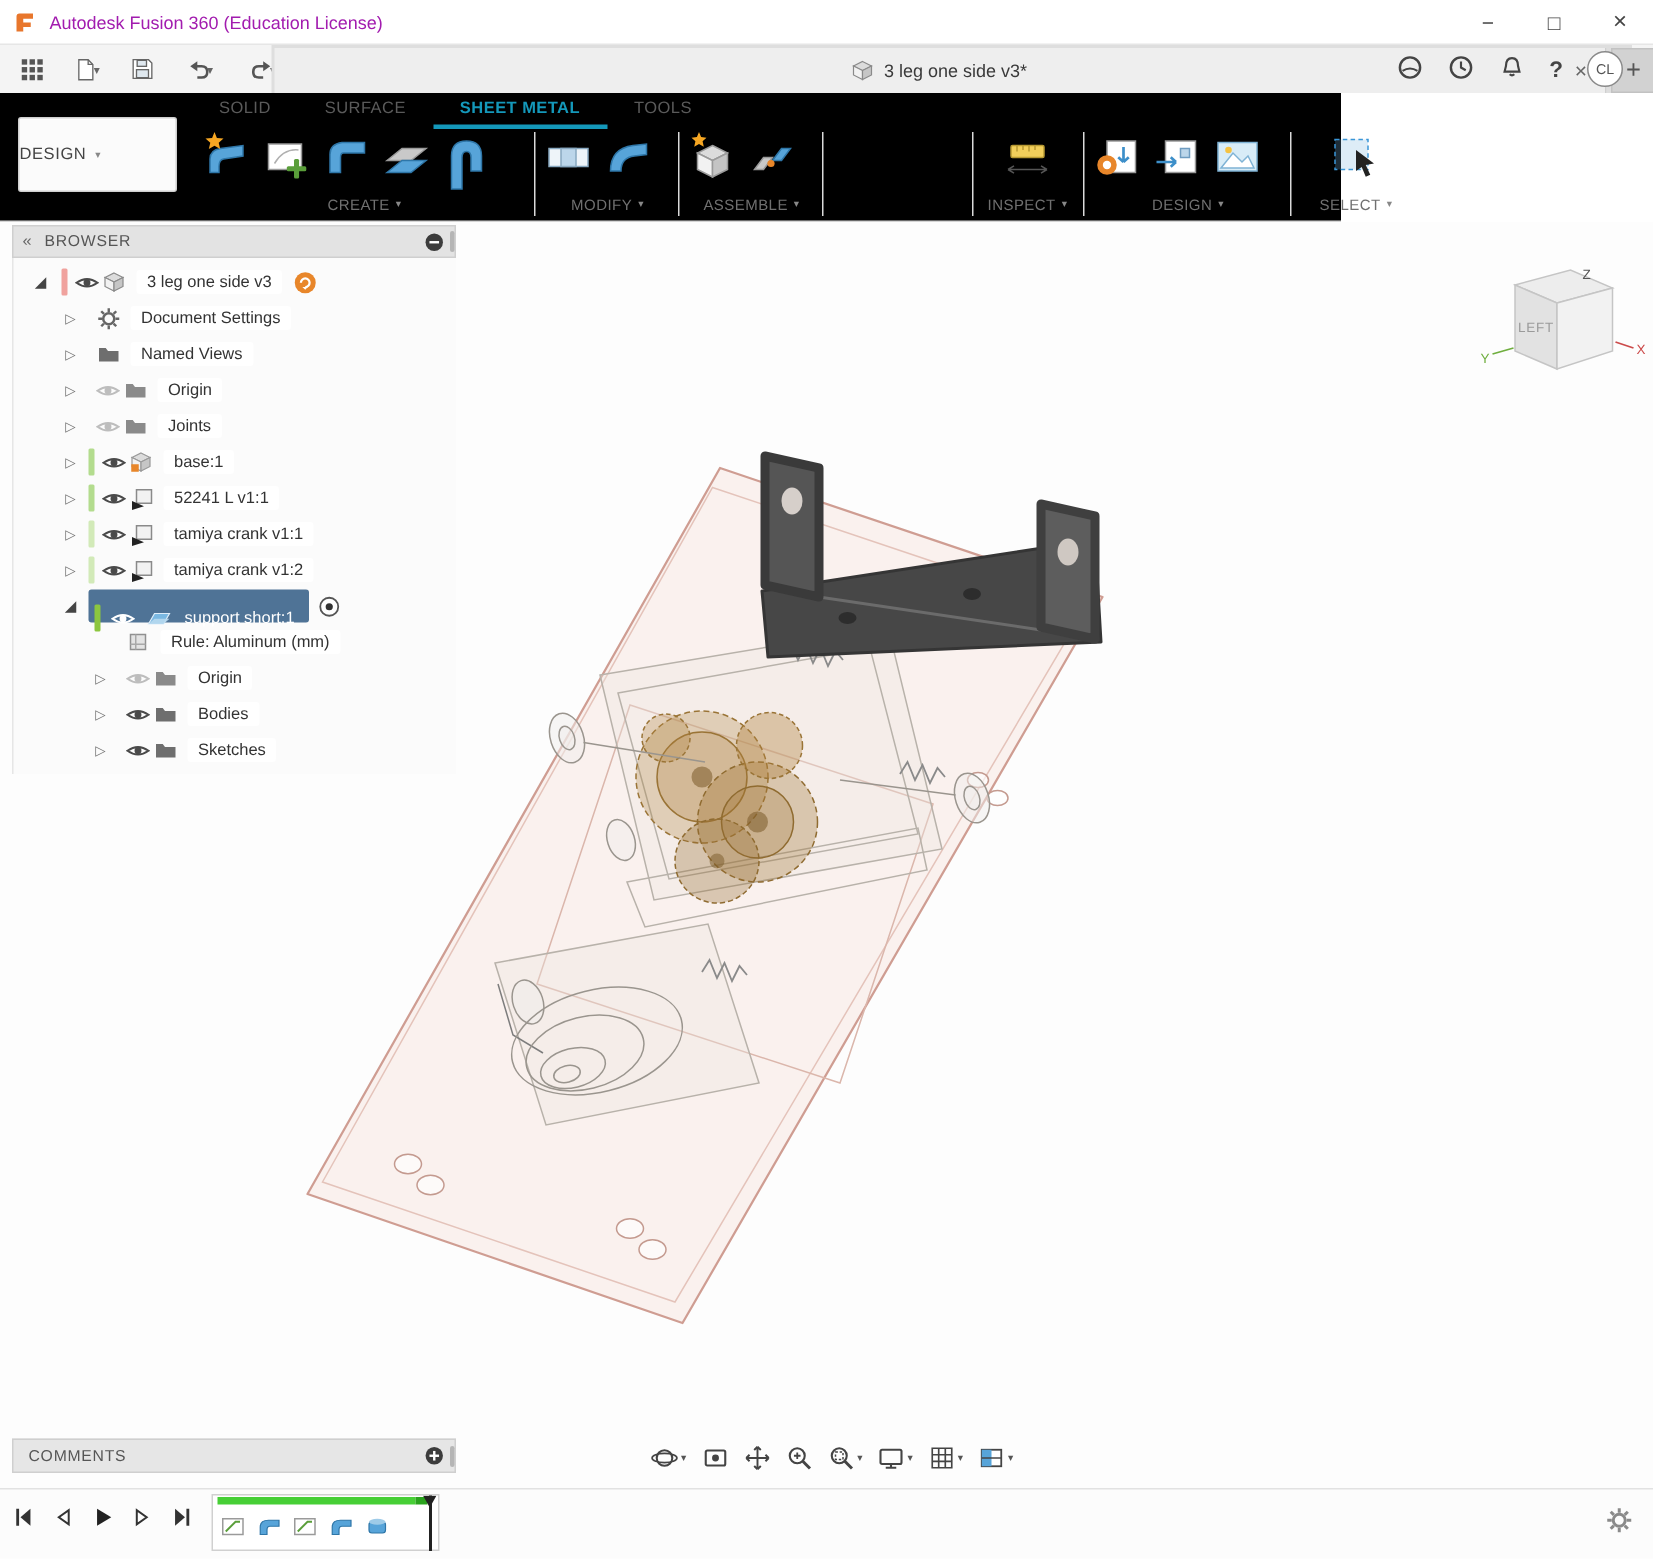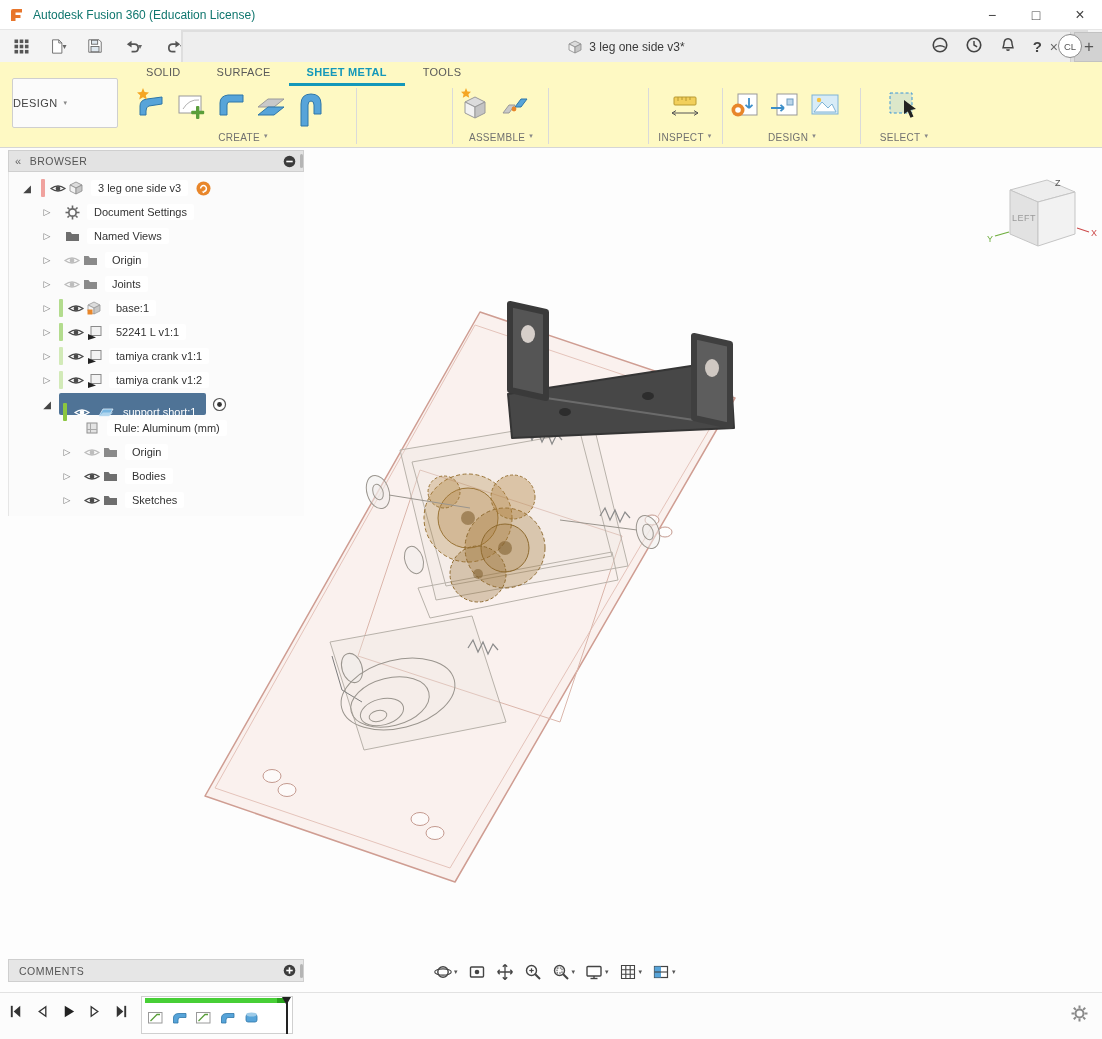--- a/index.html
+++ b/index.html
@@ -12,21 +12,21 @@
   
   .qatrow{position:absolute;top:30px;left:0;width:1102px;height:32px;background:#f4f4f4;z-index:29}
   .tabstrip{position:absolute;left:181px;top:0;width:907px;height:32px;background:#dedede}
   .doctab{position:absolute;left:2px;top:2px;width:888px;height:30px;background:#eeeeee;border-right:1px solid #cfcfcf;display:flex;align-items:center;justify-content:center;gap:7px;font-size:12px;color:#3a3a3a}
   .plustab{position:absolute;left:893px;top:2px;width:30px;height:30px;background:#d2d2d2;display:flex;align-items:center;justify-content:center;font-size:17px;color:#555;border:1px solid #c2c2c2}
   .qicon{width:30px;height:32px;display:flex;align-items:center;justify-content:center}
   .qcaret{font-size:8px;color:#666;margin-left:-3px}
   .hicons{position:absolute;right:6px;top:0;height:32px;display:flex;align-items:center;gap:16px}
   .avatar{width:24px;height:24px;border-radius:50%;border:1.5px solid #8a8a8a;background:#fff;display:flex;align-items:center;justify-content:center;font-size:9.5px;color:#555}
   
-  .ribbon{position:absolute;top:62px;left:0;width:1102px;height:86px;background:#fef9c3;border-bottom:1px solid #d6d6d6;z-index:28}
+  .ribbon{position:absolute;top:62px;left:0;width:894px;height:86px;background:#000000;border-bottom:1px solid #d6d6d6;z-index:28}
   .rtabs{position:absolute;left:128px;top:0;height:24px;display:flex}
   .rtab{padding:4px 18px;font-size:11px;color:#5a5a5a;letter-spacing:.3px}
   .rtab.active{color:#1498ba;border-bottom:3px solid #1498ba;font-weight:bold}
   .designbtn{position:absolute;left:12px;top:16px;width:106px;height:50px;background:#fbfbfb;border:1px solid #cfcfcf;border-radius:2px;display:flex;align-items:center;justify-content:flex-start;gap:6px;font-size:11px;color:#444;letter-spacing:.4px}
   .rgroup{position:absolute;top:24px;height:60px}
   .gicons{display:flex;align-items:flex-start;gap:6px;height:46px}
   .ibtn{width:34px;height:38px;display:flex;align-items:center;justify-content:center}
   .ibtn.tall{height:46px}
   .glabel{text-align:center;font-size:10px;color:#707070;margin-top:0px;display:flex;justify-content:center;gap:4px;letter-spacing:.3px}
   .gdivider{position:absolute;top:26px;width:1px;height:56px;background:#dadada}
@@ -136,21 +136,21 @@
     <ellipse cx="712" cy="368" rx="7" ry="9" fill="#cfc8c2"></ellipse>
   </g>
 </svg>
 
 <div class="titlebar">
   <span style="margin-left:9px;display:flex">
     <svg width="16" height="16" viewBox="0 0 16 16">
         <path d="M2 14 L2 4 Q2 2 4 2 L13 2 L13 5.5 L6.5 5.5 L6.5 8 L11.5 8 L11.5 11 L6.5 11 L6.5 14 Z" fill="#e8762c"></path>
       </svg>
   </span>
-  <span style="margin-left:8px;font-size:12px;color:#0f766e">Autodesk Fusion 360 (Education License)</span>
+  <span style="margin-left:8px;font-size:12px;color:#a21caf">Autodesk Fusion 360 (Education License)</span>
   <div style="margin-left:auto;display:flex">
     <div class="winbtn">−</div>
     <div class="winbtn">□</div>
     <div class="winbtn" style="font-size:16px">×</div>
   </div>
 </div>
 
 <div class="qatrow">
   <div style="display:flex;align-items:center;height:32px;padding-left:6px;gap:4px">
     <div class="qicon">
@@ -272,20 +272,39 @@
           </svg>
         </span>
     </div>
     <div class="glabel">
         <span>CREATE</span>
         <span class="gcaret">▾</span>
       </div>
   </div>
   <div class="gdivider" style="left:356px"></div>
 
+  <div class="rgroup" style="left:362px;width:86px">
+    <div class="gicons">
+      <span class="ibtn">
+          <svg width="32" height="36" viewBox="0 0 32 36">
+            <rect x="3" y="12" width="26" height="12" fill="#eef4f9" stroke="#88a8c0"></rect>
+            <rect x="11" y="12" width="10" height="12" fill="#bcd6ea" stroke="#88a8c0"></rect>
+          </svg>
+        </span>
+      <span class="ibtn">
+          <svg width="32" height="36" viewBox="0 0 32 36">
+            <path d="M4 27 Q4 12 19 10 L28 9 L28 16 L20 17 Q11 18 11 27 Z" fill="#57a4d9" stroke="#2e76a8"></path>
+          </svg>
+        </span>
+    </div>
+    <div class="glabel">
+        <span>MODIFY</span>
+        <span class="gcaret">▾</span>
+      </div>
+  </div>
   <div class="gdivider" style="left:452px"></div>
 
   <div class="rgroup" style="left:458px;width:86px">
     <div class="gicons">
       <span class="ibtn">
           <svg width="32" height="36" viewBox="0 0 32 36">
             <polygon points="16,10 26,15 16,20 6,15" fill="#dcdcdc" stroke="#9a9a9a"></polygon>
             <polygon points="6,15 16,20 16,31 6,26" fill="#f2f2f2" stroke="#9a9a9a"></polygon>
             <polygon points="26,15 16,20 16,31 26,26" fill="#c4c4c4" stroke="#9a9a9a"></polygon>
             <polygon points="7,1 8.4,4.4 12,4.8 9.4,7.2 10.2,10.8 7,9 3.8,10.8 4.6,7.2 2,4.8 5.6,4.4" fill="#f5a623"></polygon>

